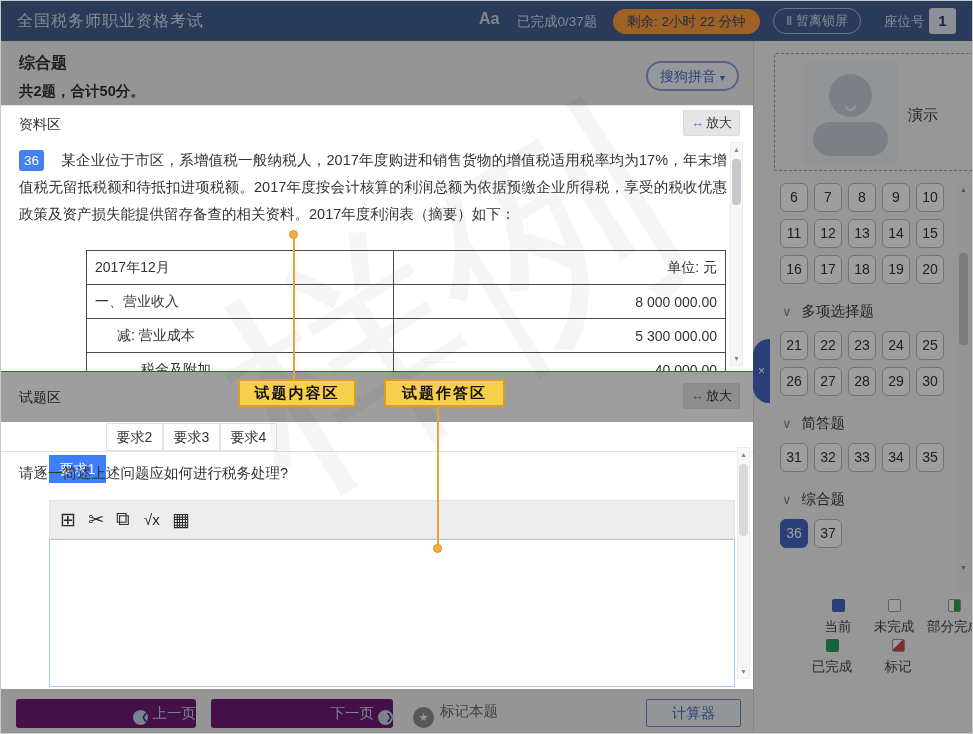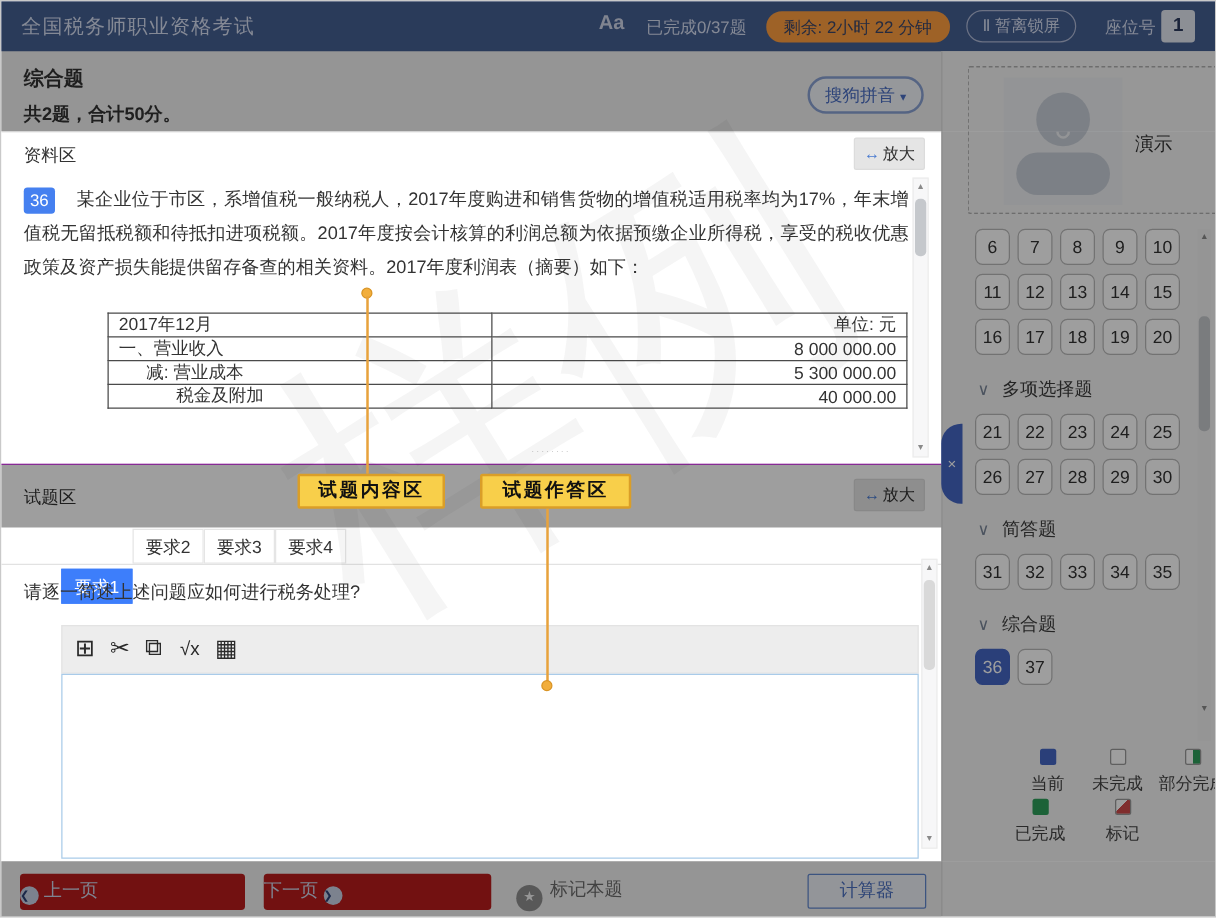--- a/index.html
+++ b/index.html
@@ -32,21 +32,21 @@
   .zoom-btn .zarrow { color:#4a7bd0; font-size:13px; margin-right:2px; }
   .panel-question .zoom-btn { top:11px; }
   .panel-question .panel-head-label { top:17px; }
 
   
   .qnum-badge { position:absolute; left:18px; top:44px; width:25px; height:21px; background:#4580f0; border-radius:3px; color:#fff; font-size:13.5px; text-align:center; line-height:21px; }
   .qtext { position:absolute; left:18px; top:41px; width:708px; font-size:14.5px; color:#333; line-height:27px; text-align:justify; }
   .qtext .badge-space { display:inline-block; width:42px; }
 
   table.fin { position:absolute; left:85px; top:144px; width:640px; border-collapse:collapse; font-size:14px; color:#333; }
-  table.fin td { border:1px solid #4a4a4a; height:19px; padding:0 8px; }
+  table.fin td { border:1px solid #4a4a4a; height:34px; padding:0 8px; }
   table.fin td.val { text-align:right; }
   table.fin col.c1 { width:48%; }
   .ind0 { padding-left:8px; }
   .ind1 { padding-left:30px !important; }
   .ind2 { padding-left:54px !important; }
 
   
   .sb { position:absolute; background:#f7f7f8; border:1px solid #ececec; }
   .sb .arr { position:absolute; left:0; width:100%; text-align:center; font-size:7px; color:#8a8a8a; }
   .sb .thumb { position:absolute; left:1px; right:1px; background:#c5c8cc; border-radius:4px; }
@@ -59,21 +59,21 @@
   
   .tabs { position:absolute; left:0; top:51px; width:752px; height:29px; border-bottom:1px solid #e2e2e2; }
   .tab { position:absolute; top:0; width:57px; height:28px; background:#fff; border:1px solid #e5e5e5; font-size:14px; color:#333; text-align:center; line-height:27px; }
   .tab.active { background:#3d7efb; color:#fff; border-color:#3d7efb; }
   .prompt { position:absolute; left:18px; top:92px; font-size:14.5px; color:#333; }
   .editor-toolbar { position:absolute; left:48px; top:128px; width:686px; height:39px; background:#ededed; border:1px solid #e3e3e3; }
   .tool-ic { position:absolute; top:7px; font-size:19px; color:#2a2a2a; }
   .editor-box { position:absolute; left:48px; top:167px; width:686px; height:148px; background:#fff; border:1px solid #a9cbe9; }
 
   
-  .footer-btn { position:absolute; height:29px; background:#b91c1c; border-radius:3px; color:#ccd6ea; font-size:14.5px; text-align:left; line-height:29px; z-index:2; }
+  .footer-btn { position:absolute; height:29px; background:#701a75; border-radius:3px; color:#ccd6ea; font-size:14.5px; text-align:right; line-height:29px; z-index:2; }
   .nav-circle { display:inline-block; width:15px; height:15px; border-radius:50%; background:#c9d2e6; color:#2c4176; font-size:9px; line-height:15px; vertical-align:-2px; }
   .btn-prev { left:15px; top:698px; width:180px; }
   .btn-next { left:210px; top:698px; width:182px; }
   .mark-wrap { position:absolute; left:412px; top:701px; z-index:2; color:#6b6b6b; font-size:14.5px; }
   .mark-circle { display:inline-block; width:21px; height:21px; border-radius:50%; background:#8f8f8f; color:#f2f2f2; font-size:11px; text-align:center; line-height:21px; vertical-align:-5px; margin-right:6px; }
   .btn-calc { position:absolute; left:645px; top:698px; width:95px; height:28px; background:#eef1f7; border:1px solid #6288cf; border-radius:2px; color:#4a6fc0; font-size:14.5px; text-align:center; line-height:26px; z-index:2; }
   .btn-submit { left:780px; top:697px; width:165px; height:30px; font-size:15px; }
 
   
   .sidebar { position:absolute; left:752px; top:40px; width:221px; height:694px; background:#f4f4f4; border-left:1px solid #dcdcdc; z-index:2; }

